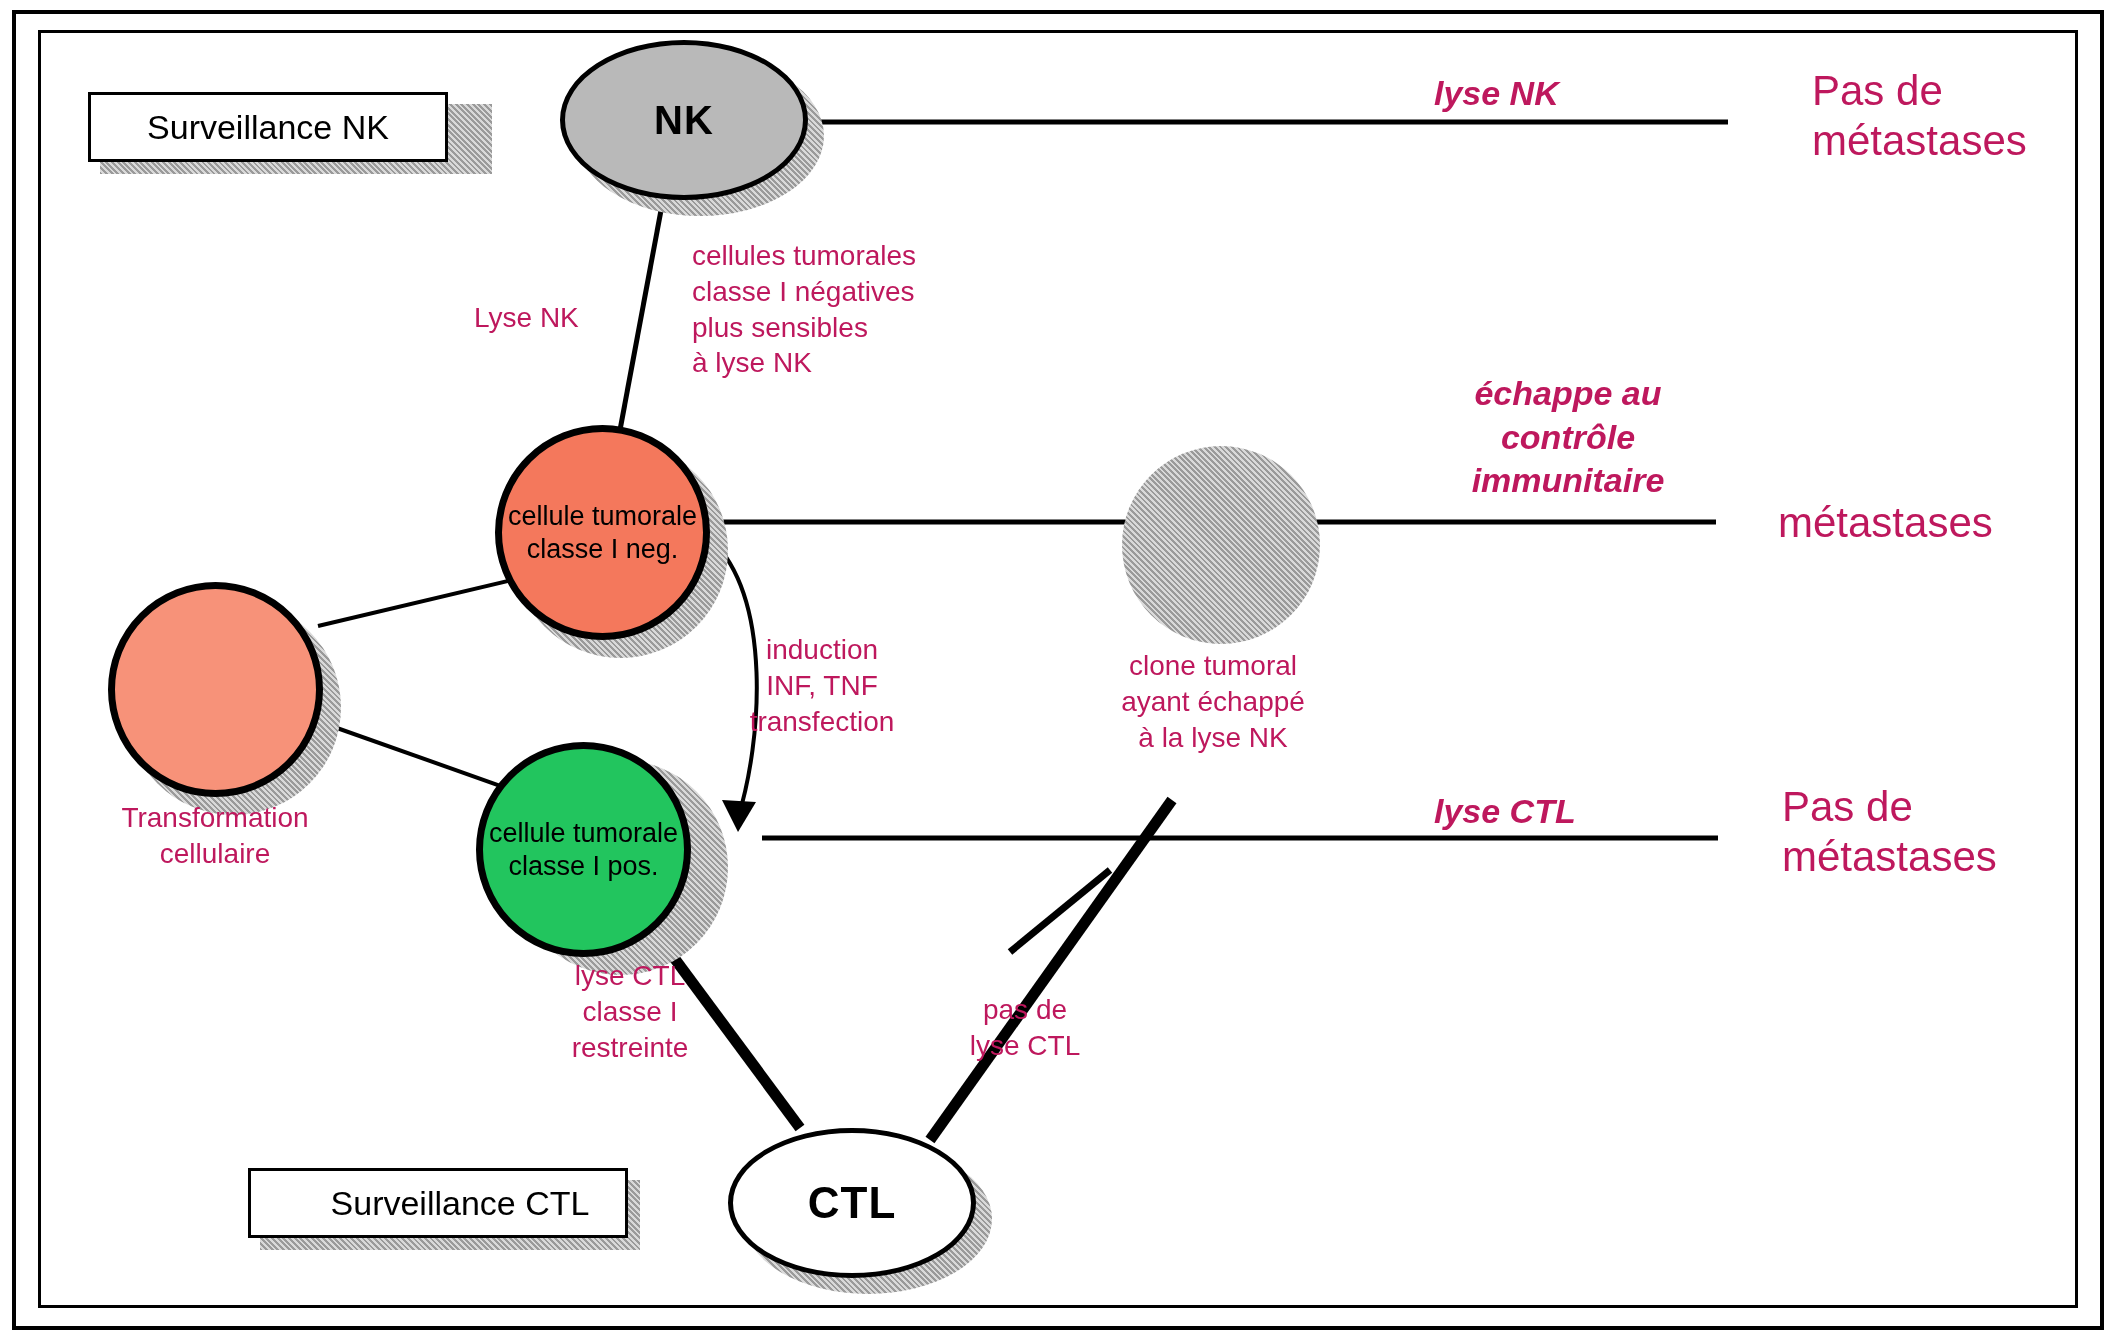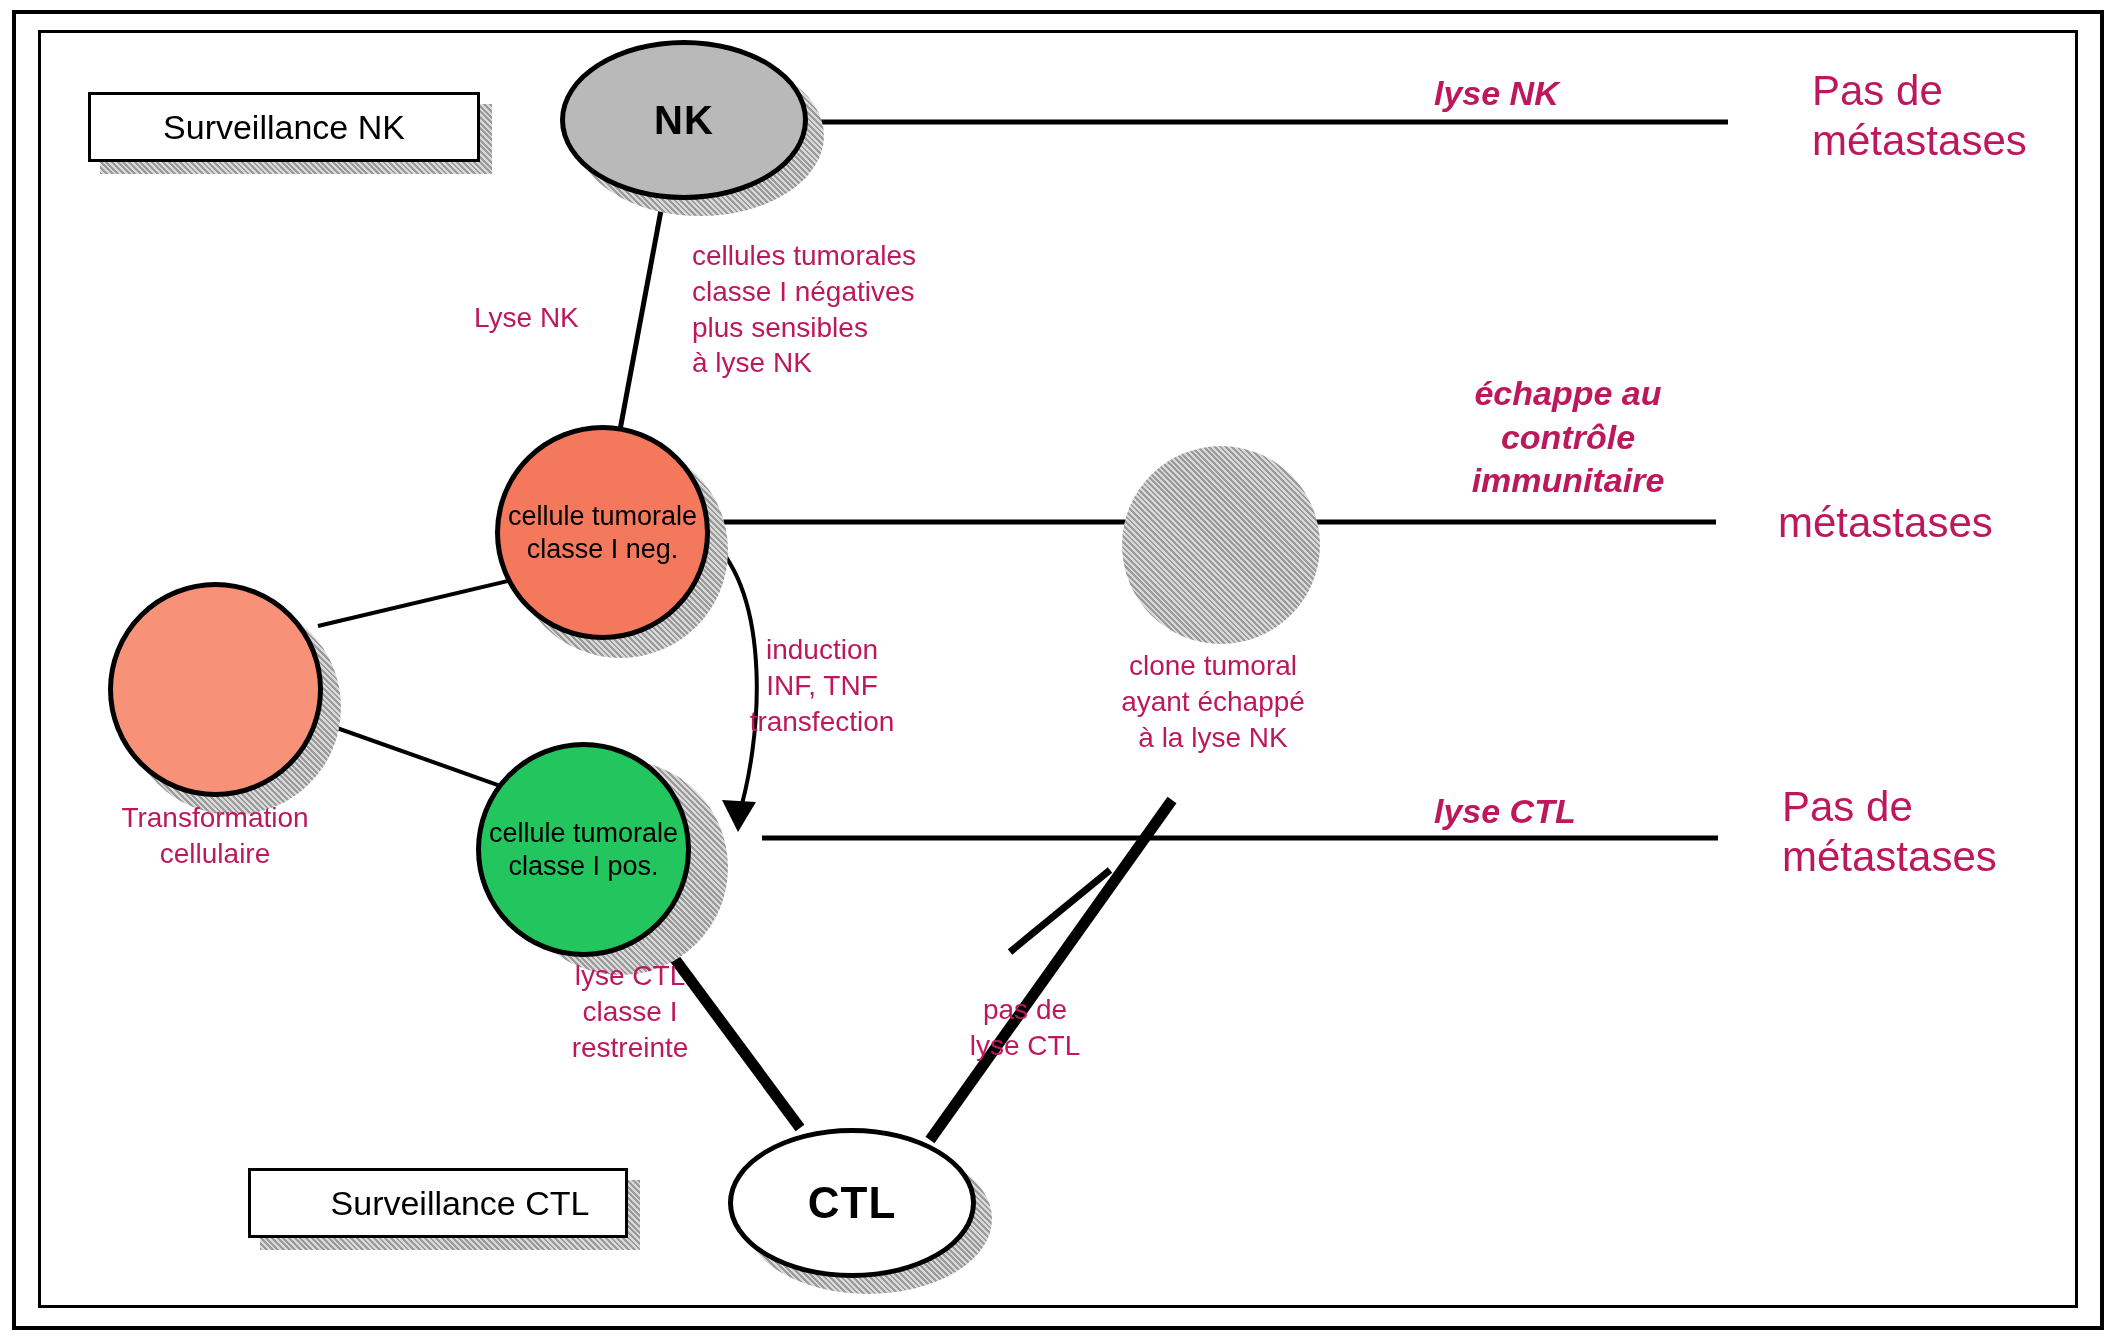--- a/index.html
+++ b/index.html
@@ -84,21 +84,21 @@
     font-size: 44px;
     font-weight: bold;
     letter-spacing: 1px;
   }
   .ellipse-ctl-shadow {
     left: 744px; top: 1144px;
     width: 248px; height: 150px;
     border-radius: 50%;
   }
   .circ {
-    border: 5px solid #000000;
+    border: 7px solid #000000;
     border-radius: 50%;
     z-index: 2;
     font-size: 27px;
     line-height: 1.22;
     color: #000;
   }
   .circ-shadow {
     border-radius: 50%;
   }
   .c-transform {
@@ -147,21 +147,21 @@
     align-items: center;
     justify-content: center;
     font-size: 34px;
     z-index: 2;
   }
   .box-shadow {
     position: absolute;
     background: repeating-linear-gradient(45deg, #9a9a9a 0 2px, #d9d9d9 2px 4px);
     z-index: 1;
   }
-  .box-nk   { left: 88px;  top: 92px;  width: 392px; height: 70px; }
+  .box-nk   { left: 88px;  top: 92px;  width: 360px; height: 70px; }
   .box-nk-s { left: 100px; top: 104px; width: 392px; height: 70px; }
   .box-ctl   { left: 248px; top: 1168px; width: 380px; height: 70px; padding-left: 44px; }
   .box-ctl-s { left: 260px; top: 1180px; width: 380px; height: 70px; }
   
   .txt {
     position: absolute;
     font-size: 28px;
     line-height: 1.28;
     color: #be185d;
     white-space: pre-line;

